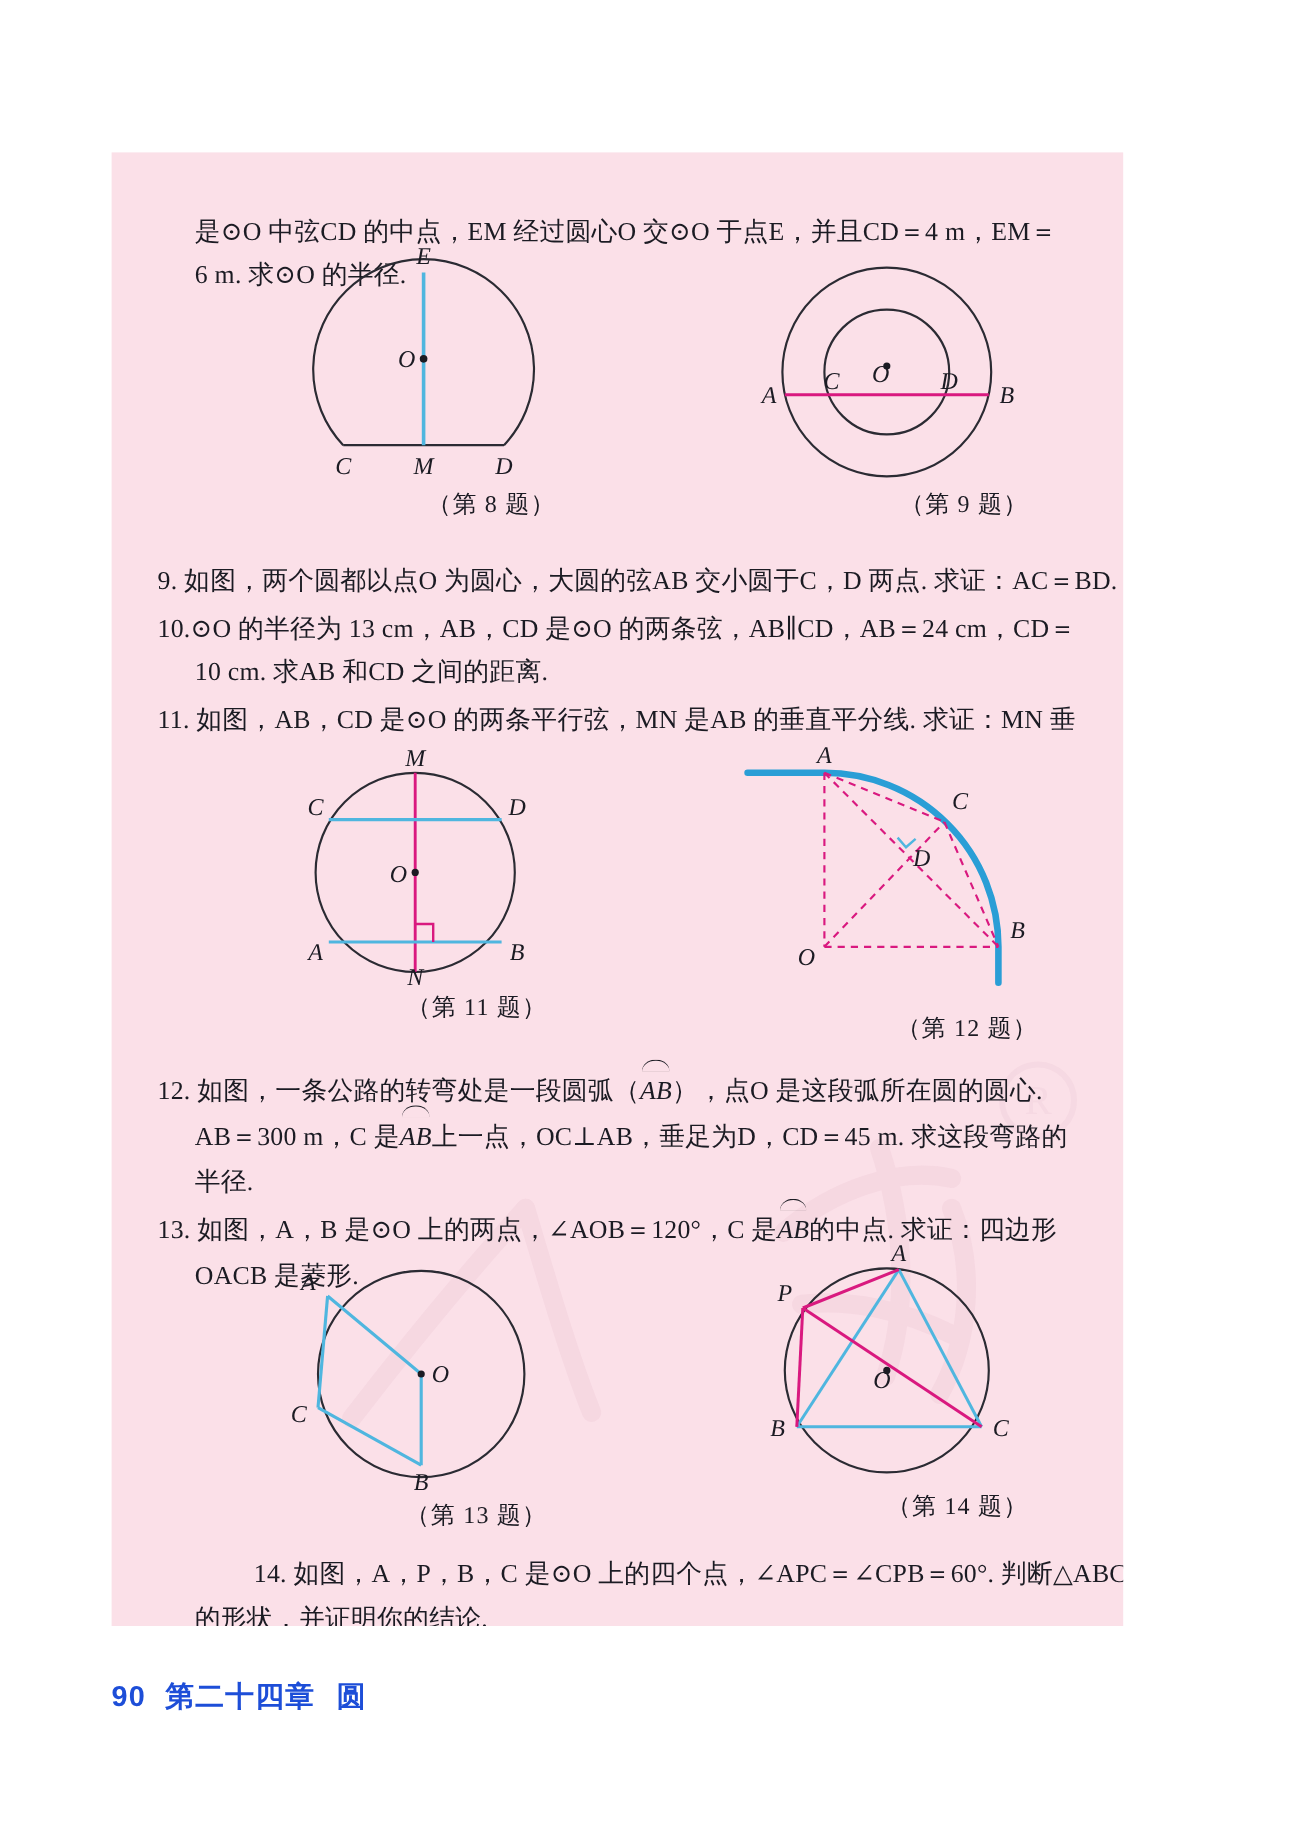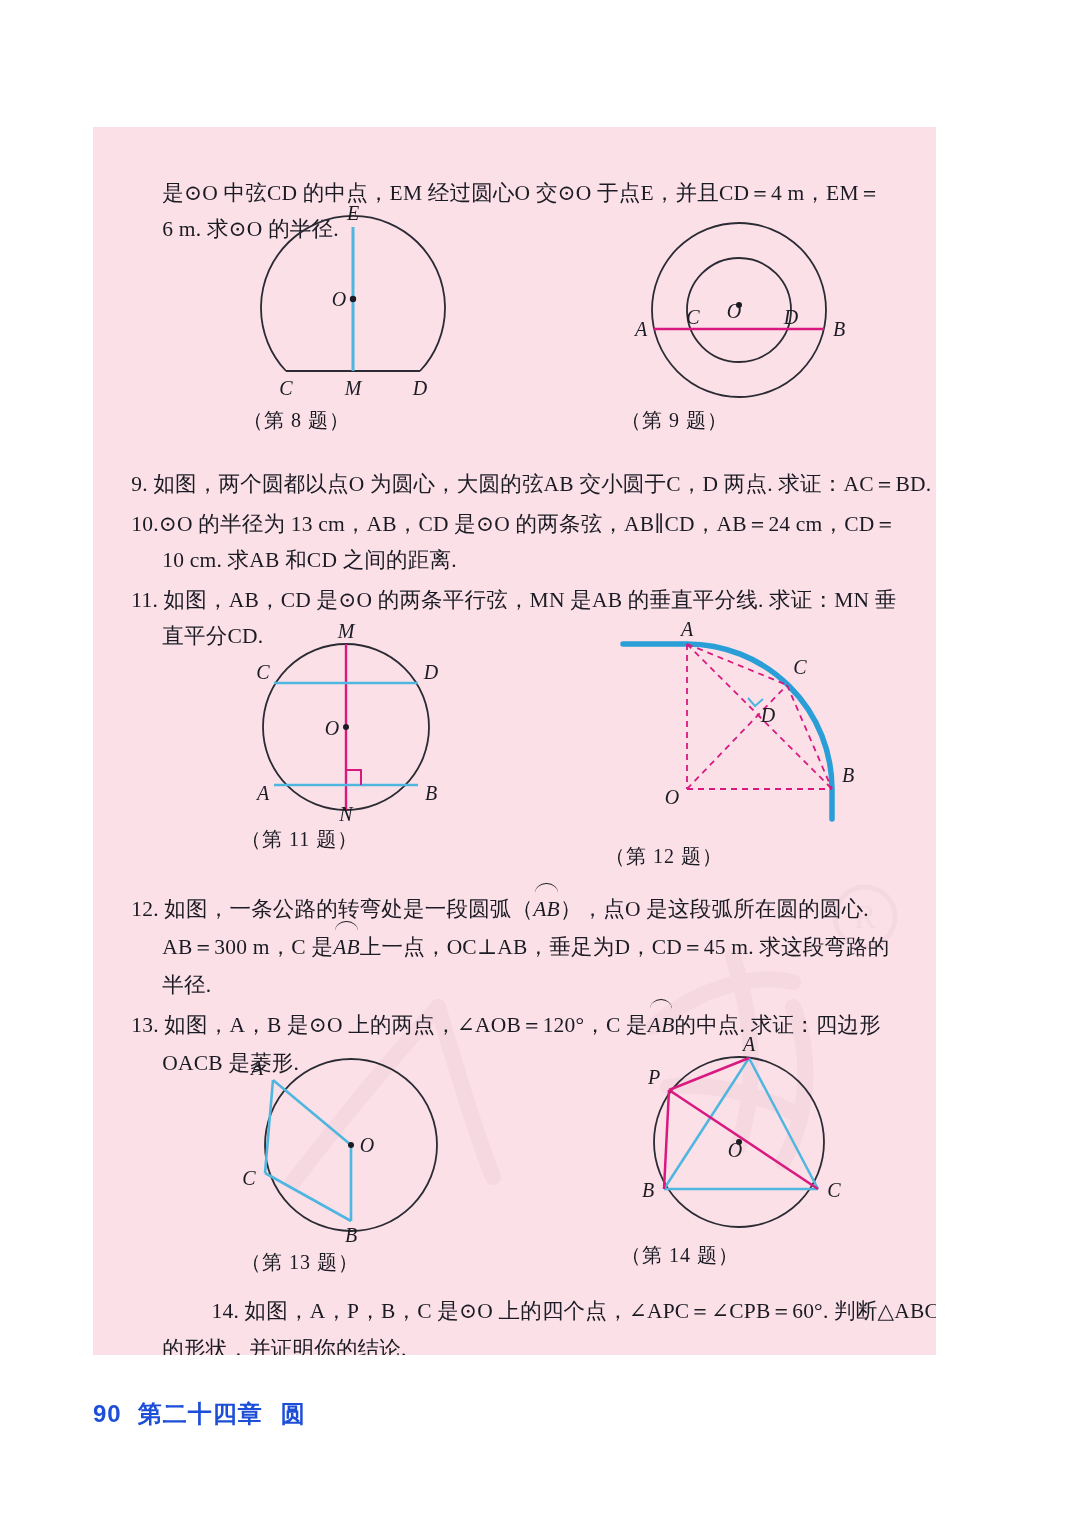--- a/index.html
+++ b/index.html
@@ -62,21 +62,21 @@
     border-top: 1.4px solid #1b1b23;
     border-radius: 50% 50% 0 0 / 100% 100% 0 0;
   }
 
   
   .figure {
     position: absolute;
   }
   .figure svg { display: block; }
   .fig-caption {
-    text-align: left;
+    text-align: right;
     font-size: 20px;
     color: #1b1b23;
     margin-top: 2px;
     letter-spacing: 1px;
   }
 
   
   #footer {
     position: absolute;
     left: 93px;
@@ -163,23 +163,20 @@
   </div>
   <div class="para" style="left:16px; top:343px; width:830px;">
     <span>10.⊙O 的半径为 13 cm，AB，CD 是⊙O 的两条弦，AB∥CD，AB＝24 cm，CD＝</span>
   </div>
   <div class="para" style="left:47px; top:379px; width:800px;">
     <span>10 cm. 求AB 和CD 之间的距离.</span>
   </div>
   <div class="para" style="left:16px; top:419px; width:830px;">
     <span>11. 如图，AB，CD 是⊙O 的两条平行弦，MN 是AB 的垂直平分线. 求证：MN 垂</span>
   </div>
-  <div class="para" style="left:47px; top:455px; width:800px;">
-    <span>直平分CD.</span>
-  </div>
 
   <div class="figure" style="left:148px; top:495px; width:250px;">
     <svg width="250" height="200" viewBox="0 0 250 200" xmlns="http://www.w3.org/2000/svg">
       <circle cx="105" cy="105" r="83" fill="none" stroke="#2b2b33" stroke-width="1.8"></circle>
 
       <line x1="105" y1="22" x2="105" y2="188" stroke="#D9197F" stroke-width="2.4"></line>
 
       <line x1="33" y1="61" x2="177" y2="61" stroke="#4FB6DF" stroke-width="2.6"></line>
 
       <line x1="33" y1="163" x2="177" y2="163" stroke="#4FB6DF" stroke-width="2.6"></line>

